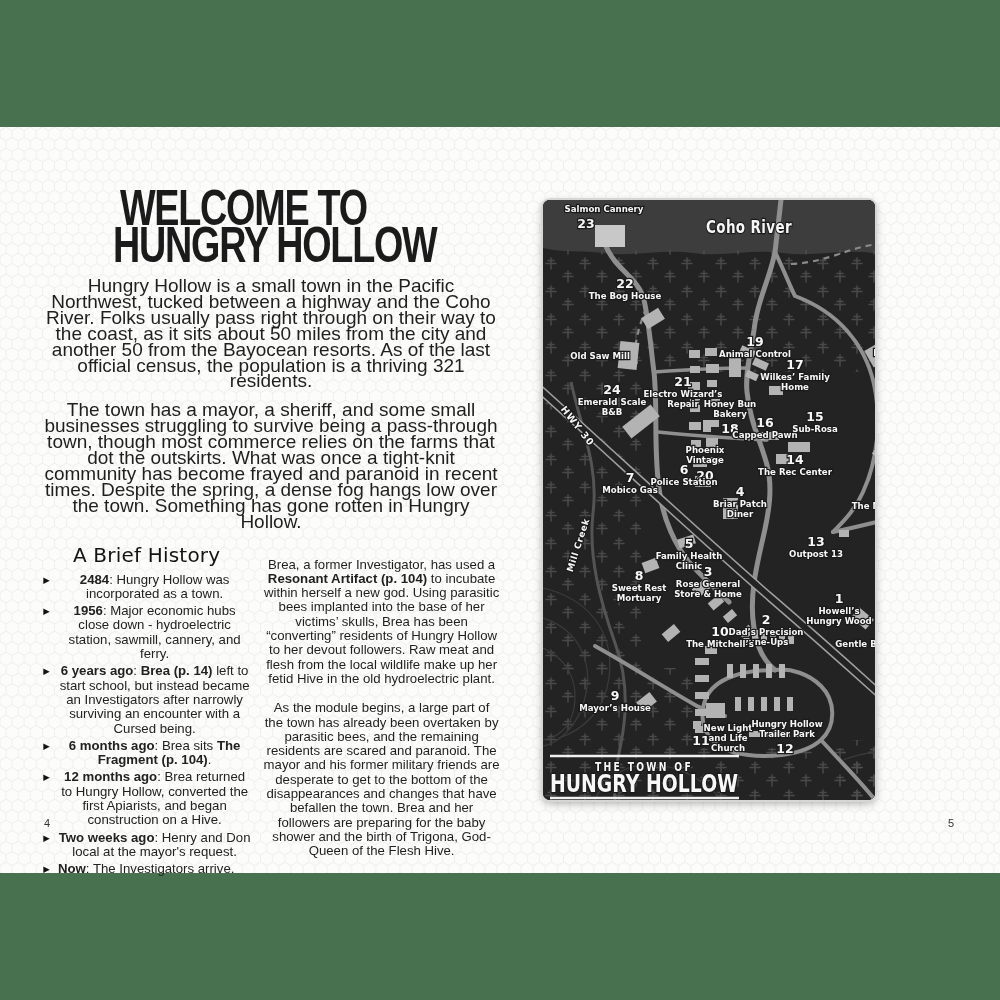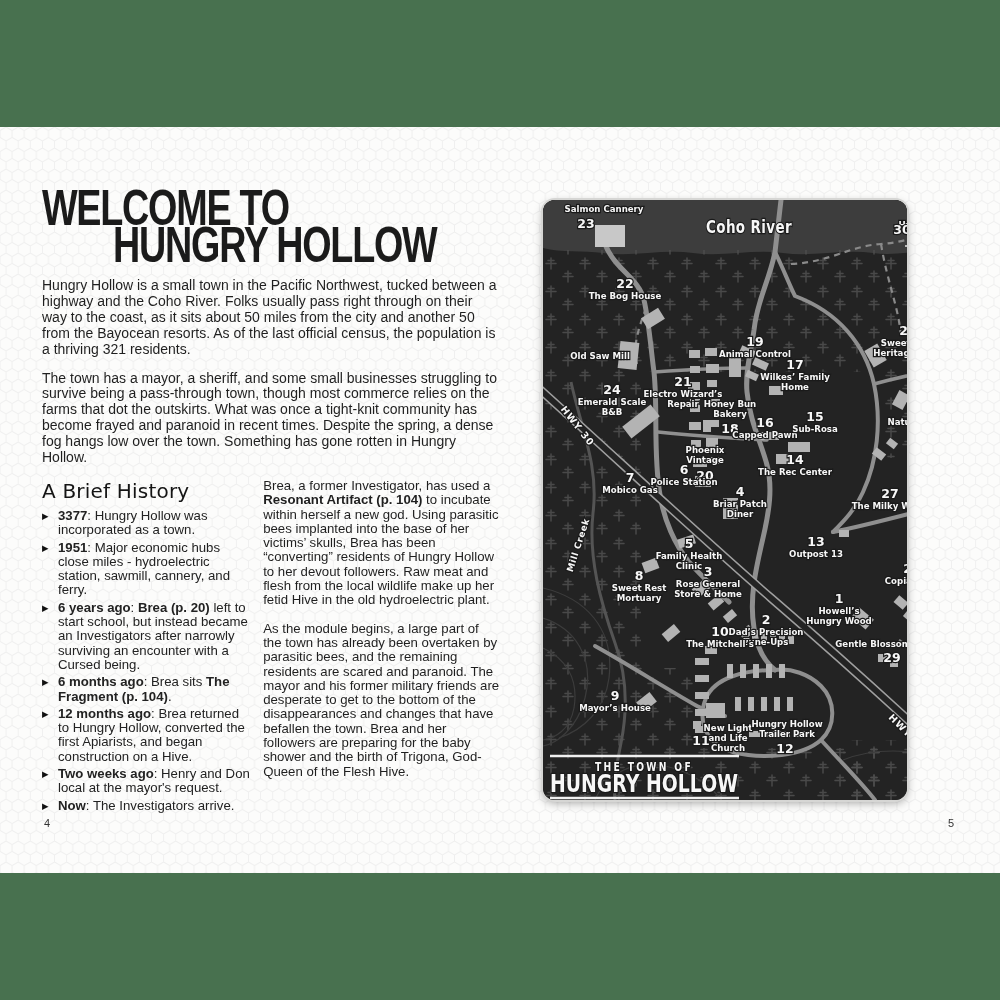--- a/index.html
+++ b/index.html
@@ -5,45 +5,45 @@
   html,body{margin:0;padding:0;}
   body{width:1000px;height:1000px;position:relative;background:#fcfcfb;
        font-family:"Liberation Sans",sans-serif;color:#222;overflow:hidden;}
   .band{position:absolute;left:0;width:1000px;height:127px;}
   .band.top{top:0;}
   .band.bottom{top:873px;}
   .content{position:absolute;left:0;top:127px;width:1000px;height:746px;}
   .hexbg{position:absolute;left:0;top:0;width:1000px;height:746px;display:block;}
 
   
-  .page-left{position:absolute;left:42px;top:64px;width:458px;}
+  .page-left{position:absolute;left:42px;top:64px;width:458px;text-align:center;}
   h1.title{margin:0;color:#1b1b1b;font-weight:bold;line-height:37px;font-size:46px;}
   h1.title .tl{display:inline-block;transform:scale(.82,1.07);transform-origin:0 100%;
                letter-spacing:-1.5px;white-space:nowrap;}
   h1.title .l2{margin-left:71px;}
-  p.intro{margin:13px 0 0;font-size:14px;line-height:15.9px;color:#1f1f1f;width:458px;}
+  p.intro{margin:13px 0 0;font-size:19px;line-height:15.9px;color:#1f1f1f;width:458px;}
   .cols{display:flex;gap:12px;margin-top:13px;}
   .col-history{width:212px;}
   .col-come{width:240px;}
   h2.sect{font-family:"DejaVu Sans",sans-serif;font-weight:normal;font-size:20px;
           margin:0 0 6px;color:#141414;letter-spacing:.2px;}
   ul.bullets{list-style:none;margin:0;padding:0;font-size:13.2px;line-height:14.3px;}
   ul.bullets li{display:flex;gap:7px;margin-bottom:3px;}
   ul.bullets .tri{flex:0 0 9px;font-size:8.5px;line-height:14px;color:#111;}
   ul.bullets p{margin:0;}
   .b{font-weight:bold;}
-  .col-come p{margin:0 0 14px;font-size:13.2px;line-height:14.3px;color:#1f1f1f;}
+  .col-come p{margin:15px 0 14px;font-size:13.2px;line-height:14.3px;color:#1f1f1f;}
 
   .pagenum{position:absolute;font-size:11px;color:#333;}
   .pn-left{left:44px;top:690px;}
   .pn-right{left:948px;top:690px;}
 
   
-  .map-wrap{position:absolute;left:543px;top:73px;width:364px;height:600px;
-            border-radius:12px;overflow:hidden;background:#222;
+  .map-wrap{position:absolute;left:543px;top:73px;width:332px;height:600px;
+            border-radius:7px;overflow:hidden;background:#222;
             box-shadow:0 0 0 2px #d6d6d4,0 3px 10px rgba(0,0,0,.35);}
   #town-map{display:block;width:420px;height:600px;}
   #town-map text{font-family:"DejaVu Sans",sans-serif;}
 </style>
 </head>
 <body>
 
 <div class="band top" style="background: rgb(72, 113, 79);"></div>
 <div class="band bottom" style="background: rgb(72, 113, 79);"></div>
 
@@ -69,29 +69,29 @@
     </h1>
     <p class="intro">Hungry Hollow is a small town in the Pacific Northwest, tucked between a highway and the Coho River. Folks usually pass right through on their way to the coast, as it sits about 50 miles from the city and another 50 from the Bayocean resorts.  As of the last official census, the population is a thriving 321 residents.</p>
     <p class="intro">The town has a mayor, a sheriff, and some small businesses struggling to survive being a pass-through town, though most commerce relies on the farms that dot the outskirts. What was once a tight-knit community has become frayed and paranoid in recent times. Despite the spring, a dense fog hangs low over the town. Something has gone rotten in Hungry Hollow.</p>
 
     <div class="cols">
       <div class="col-history">
         <h2 class="sect">A Brief History</h2>
         <ul class="bullets">
             <li>
               <span class="tri">▶</span>
-              <p><span class="b">3377</span><span>: Hungry Hollow was incorporated as a town.</span></p>
-            </li>
-            <li>
-              <span class="tri">▶</span>
-              <p><span class="b">1951</span><span>: Major economic hubs close miles - hydroelectric station, sawmill, cannery, and ferry.</span></p>
-            </li>
-            <li>
-              <span class="tri">▶</span>
-              <p><span class="b">6 years ago</span><span>: </span><span class="b">Brea (p. 20)</span><span> left to start school, but instead became an Investigators after narrowly surviving an encounter with a Cursed being.</span></p>
+              <p><span class="b">2484</span><span>: Hungry Hollow was incorporated as a town.</span></p>
+            </li>
+            <li>
+              <span class="tri">▶</span>
+              <p><span class="b">1956</span><span>: Major economic hubs close down - hydroelectric station, sawmill, cannery, and ferry.</span></p>
+            </li>
+            <li>
+              <span class="tri">▶</span>
+              <p><span class="b">6 years ago</span><span>: </span><span class="b">Brea (p. 14)</span><span> left to start school, but instead became an Investigators after narrowly surviving an encounter with a Cursed being.</span></p>
             </li>
             <li>
               <span class="tri">▶</span>
               <p><span class="b">6 months ago</span><span>: Brea sits </span><span class="b">The Fragment (p. 104)</span><span>.</span></p>
             </li>
             <li>
               <span class="tri">▶</span>
               <p><span class="b">12 months ago</span><span>: Brea returned to Hungry Hollow, converted the first Apiarists, and began construction on a Hive.</span></p>
             </li>
             <li>

